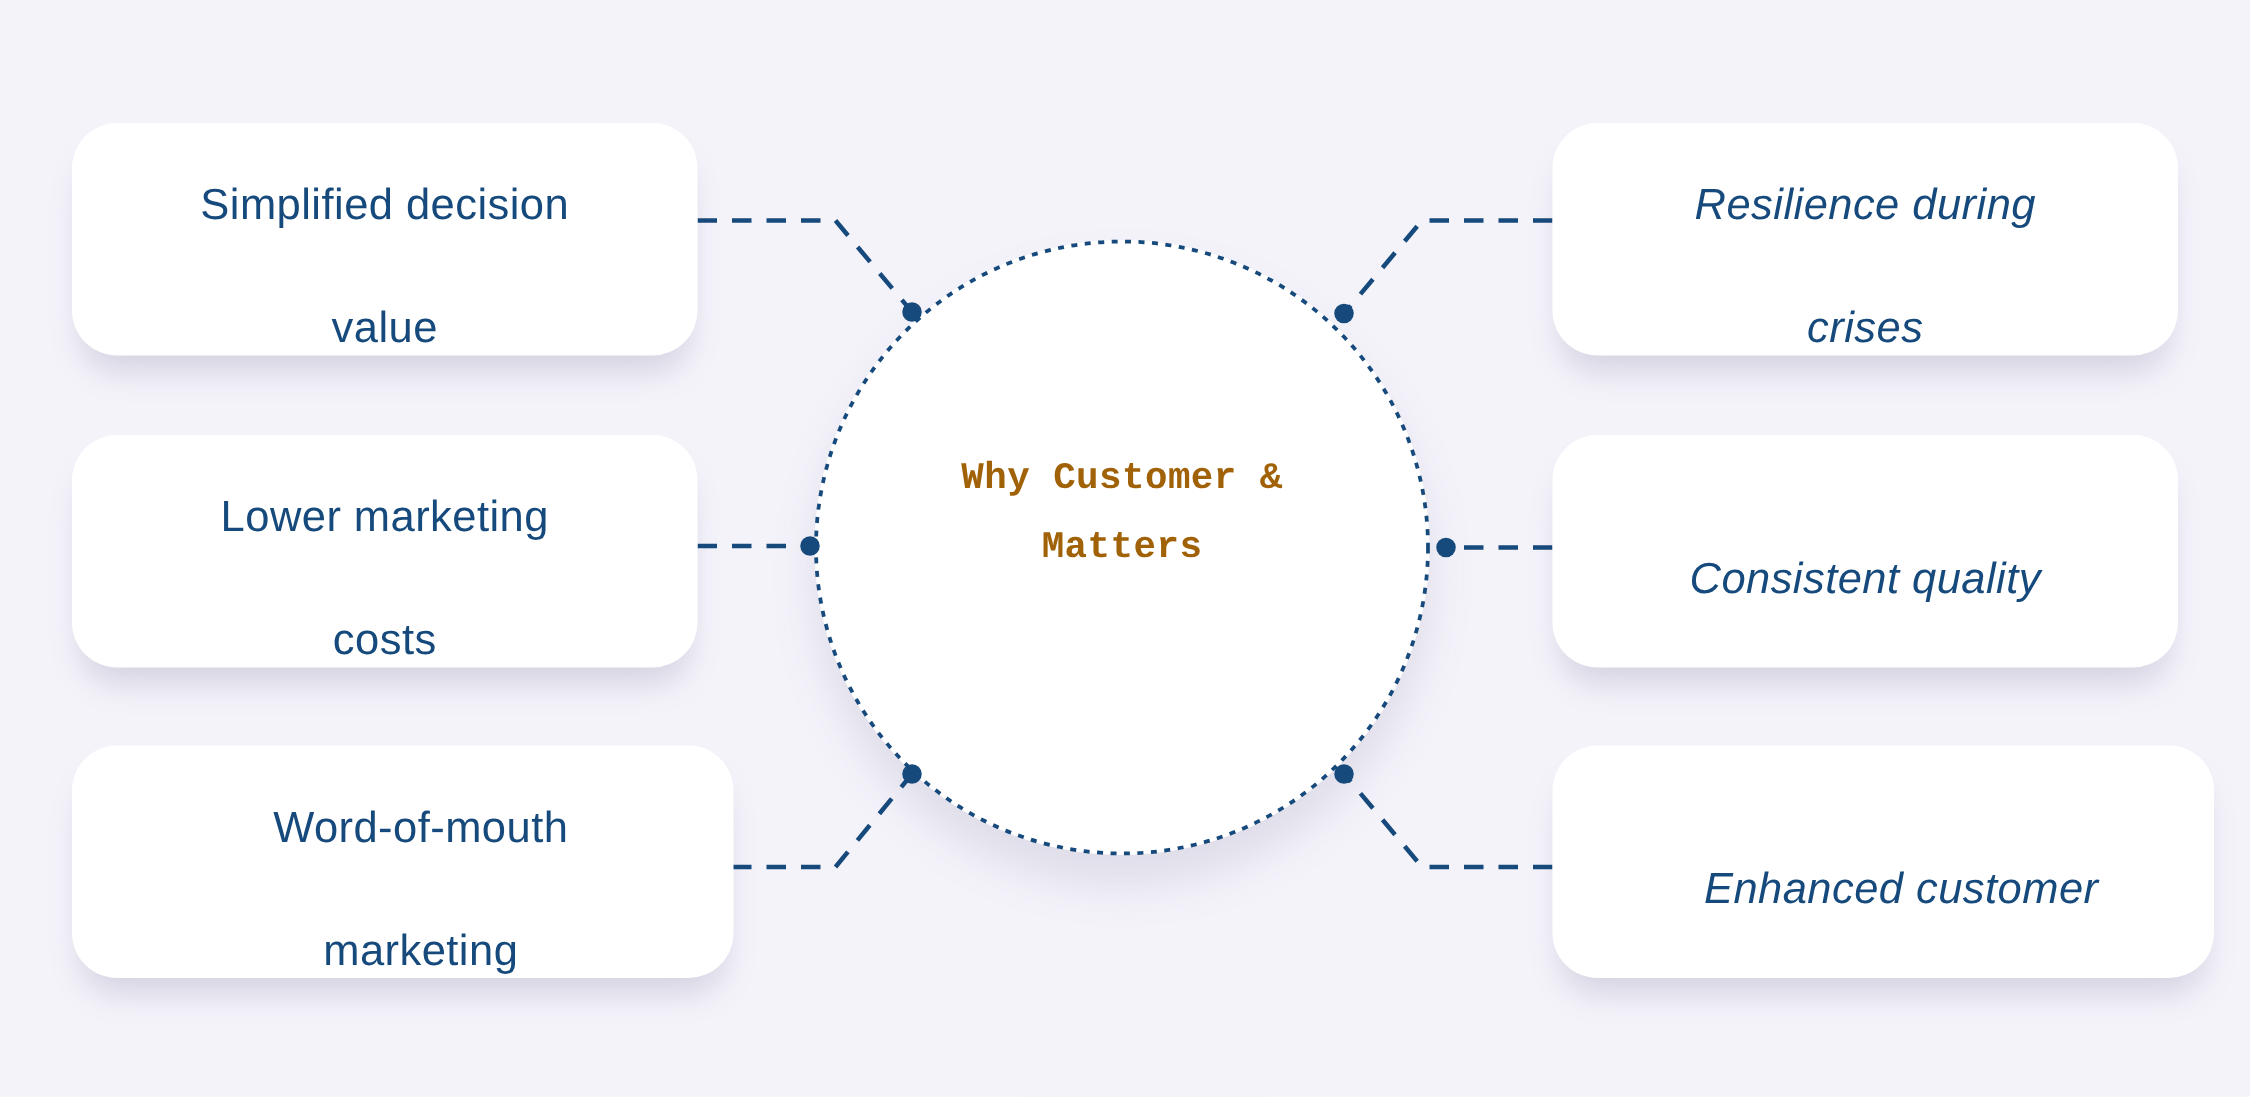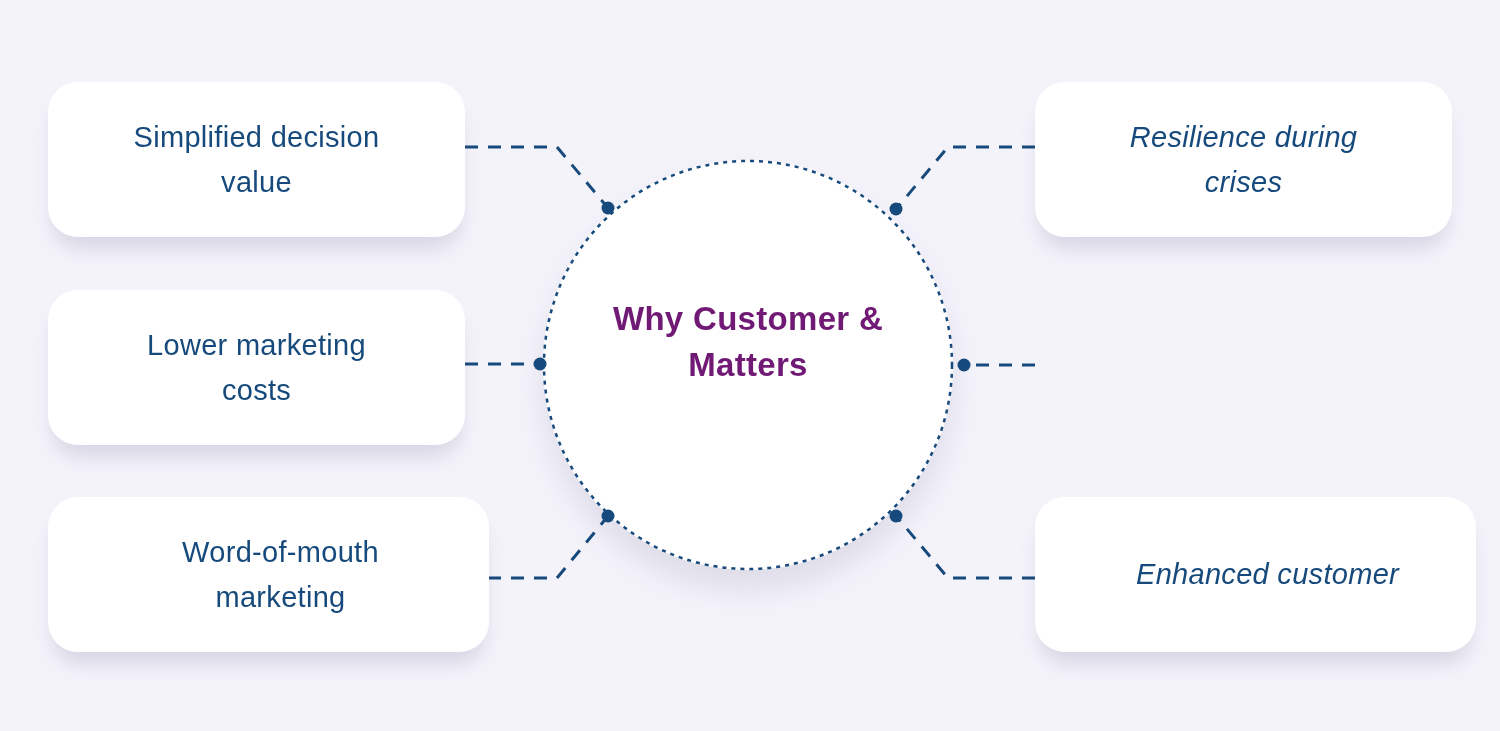--- a/index.html
+++ b/index.html
@@ -28,44 +28,45 @@
     position: absolute;
     left: 0;
     top: 0;
   }
   .center-title {
     position: absolute;
     left: 568px;
     top: 296px;
     width: 360px;
     text-align: center;
-    color: #701a75;
-    font-size: 33px;
+    color: #a16207;
+    font-size: 25px;
     font-weight: 700;
     line-height: 46px;
     letter-spacing: 0.3px;
+    font-family: Liberation Mono, monospace;
   }
   .node-box {
     position: absolute;
     width: 417px;
     height: 155px;
     background: #ffffff;
     border-radius: 30px;
     box-shadow: 0 16px 22px -6px rgba(60, 60, 110, 0.18);
     display: flex;
     flex-direction: column;
     align-items: center;
     justify-content: center;
     text-align: center;
     color: #174a7c;
     font-size: 29px;
     line-height: 45px;
     letter-spacing: 0.3px;
   }
-  .node-box .line { white-space: nowrap; }
+  .node-box .line { white-space: nowrap; margin-top: 37px; }
   .pos-left   { left: 48px; }
   .pos-right  { left: 1035px; font-style: italic; }
   .row-top    { top: 82px; }
   .row-mid    { top: 290px; }
   .row-bottom { top: 497px; padding-left: 24px; }
 </style>
 </head>
 <body>
 
 <div class="canvas">
@@ -101,20 +102,23 @@
   </div>
   <div class="node-box pos-left row-bottom">
     <span class="line">Word-of-mouth</span>
     <span class="line">marketing</span>
   </div>
 
   <div class="node-box pos-right row-top">
     <span class="line">Resilience during</span>
     <span class="line">crises</span>
   </div>
+  <div class="node-box pos-right row-mid">
+    <span class="line">Consistent quality</span>
+  </div>
   <div class="node-box pos-right row-bottom">
     <span class="line">Enhanced customer</span>
   </div>
 
   <div class="center-title">
     <div>Why Customer &amp;</div>
     <div>Matters</div>
   </div>
 
 </div>

